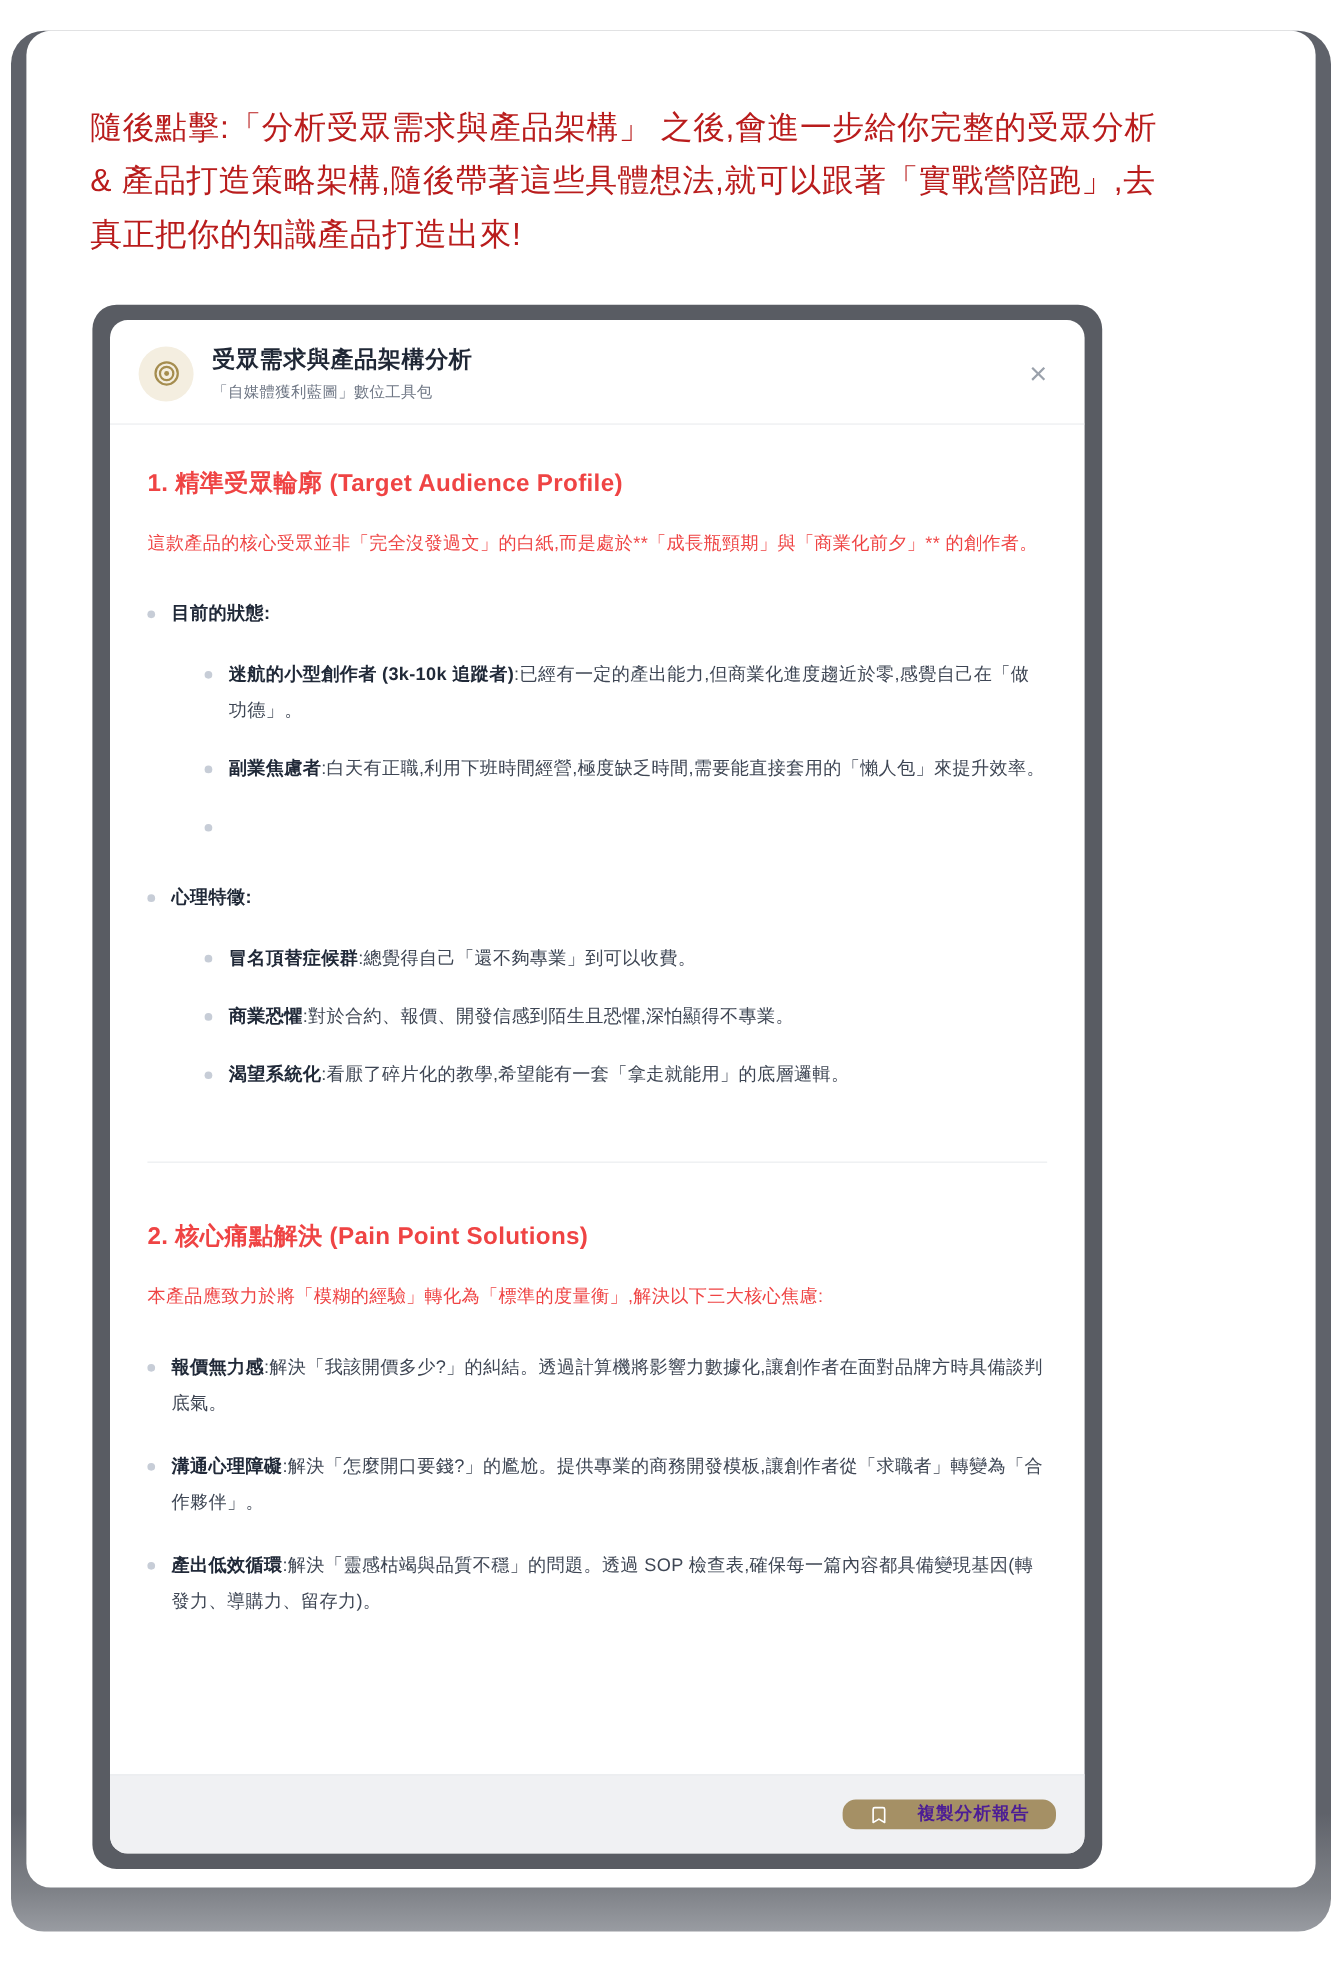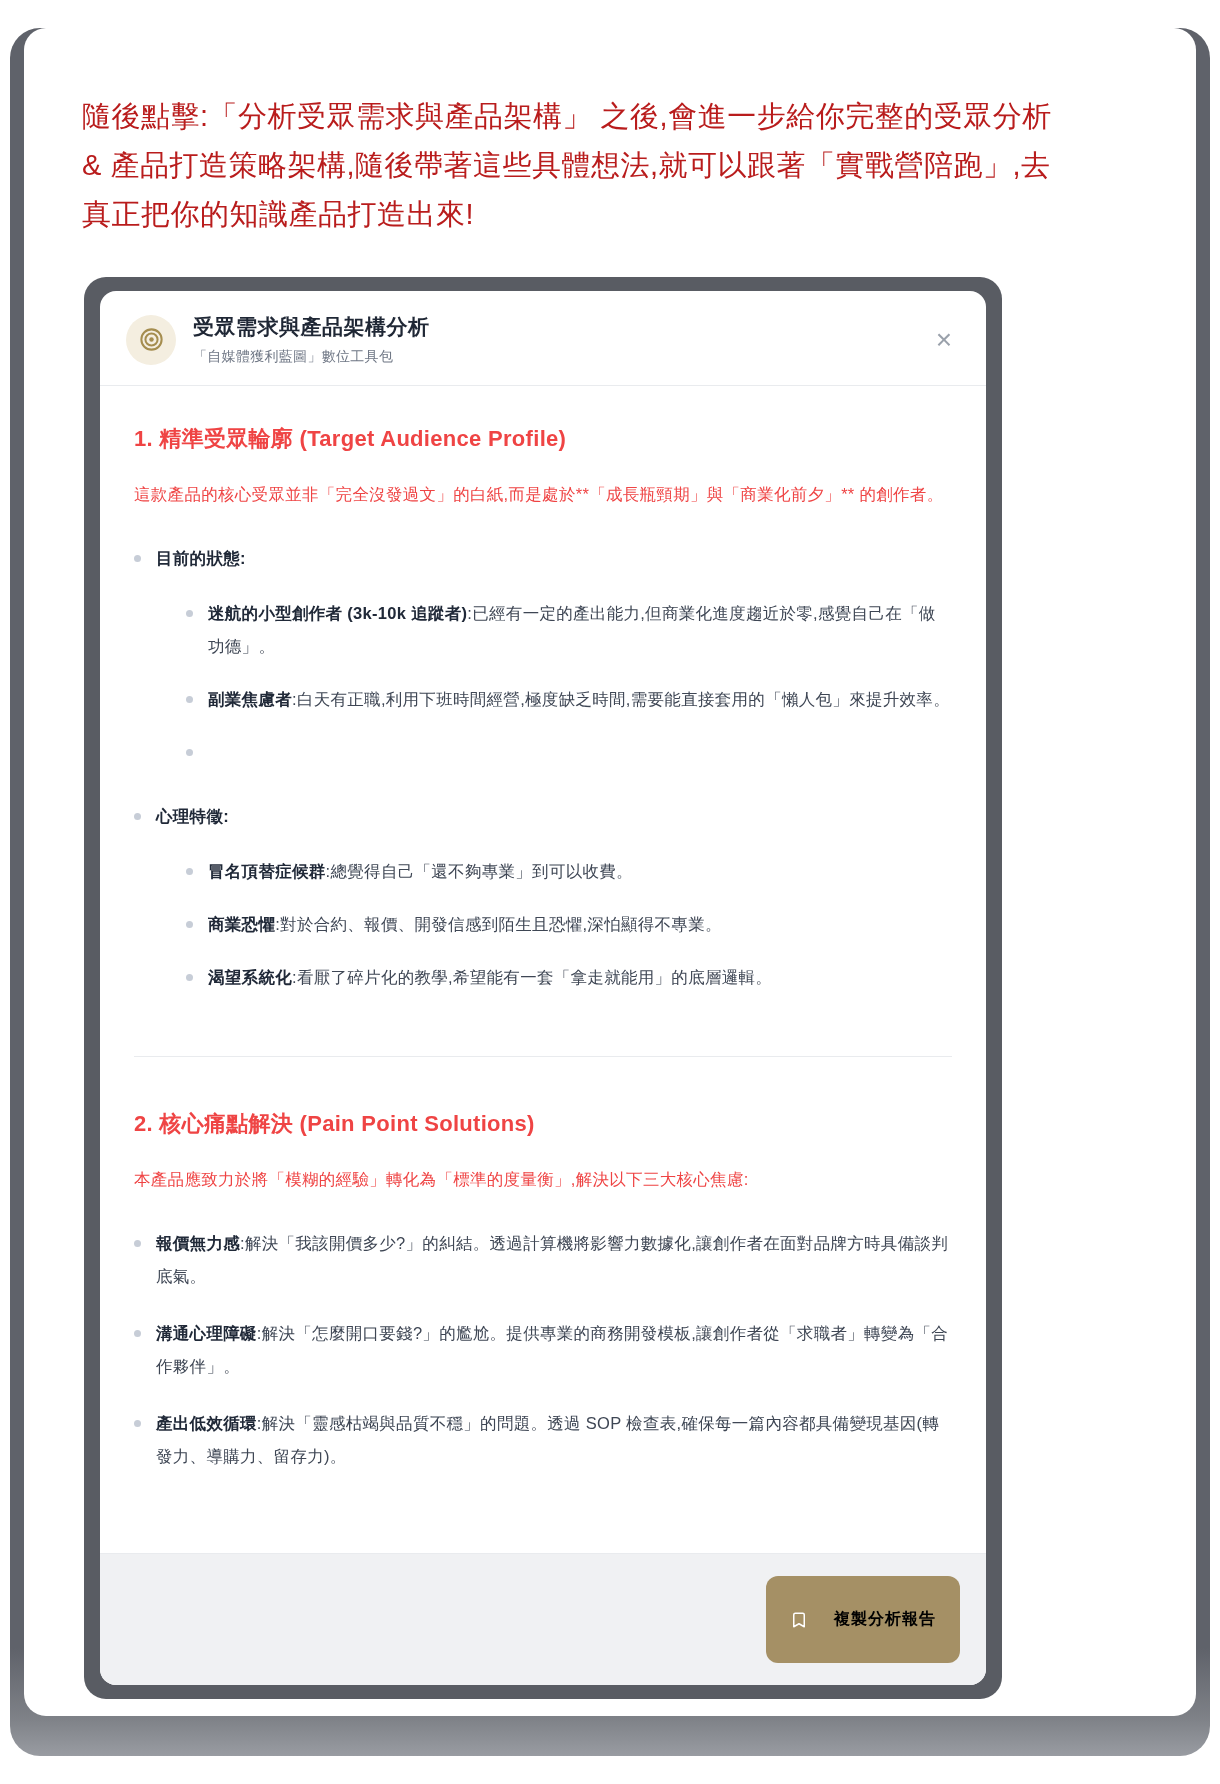--- a/index.html
+++ b/index.html
@@ -61,22 +61,22 @@
   }
   .li-text { font-size:16.5px; line-height:2.0; color:#3e4654; letter-spacing:0.3px; }
   .term, .group-label { font-weight:700; color:#202938; }
 
   .modal-footer {
     flex:0 0 auto; margin-top:auto; background:#f0f1f3; border-top:1px solid #e9ebee;
     padding:22px 26px; display:flex; justify-content:flex-end; align-items:center;
   }
   .copy-btn {
     display:flex; align-items:center; gap:26px;
-    background:#a59065; color:#000000; border:0; border-radius:12px;
-    padding:33px 24px; font-size:16px; font-weight:700; letter-spacing:1px;
+    background:#a59065; color:#4c1d95; border:0; border-radius:12px;
+    padding:3px 24px; font-size:16px; font-weight:700; letter-spacing:1px;
     font-family:inherit; cursor:pointer;
   }
 </style>
 </head>
 <body>
 
 <div class="outer-frame"></div>
 
 <div class="page-card">
 

